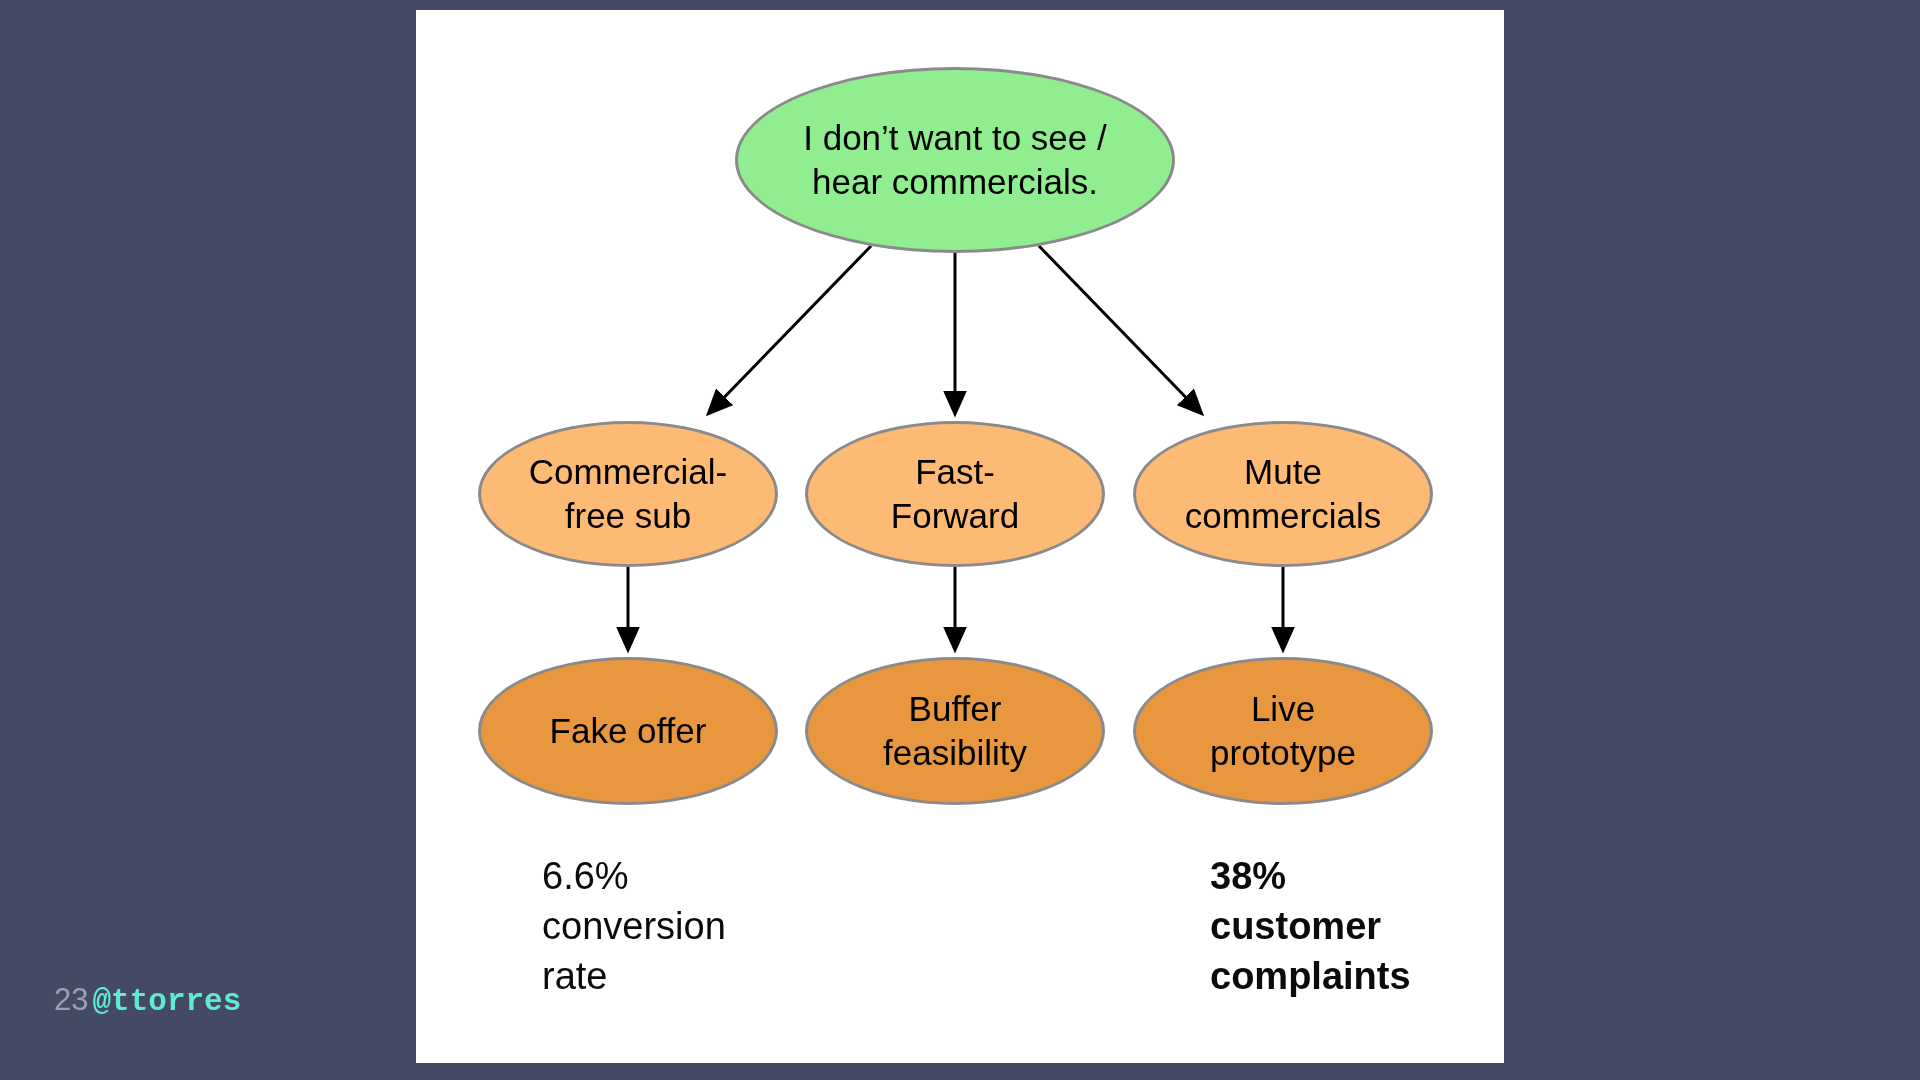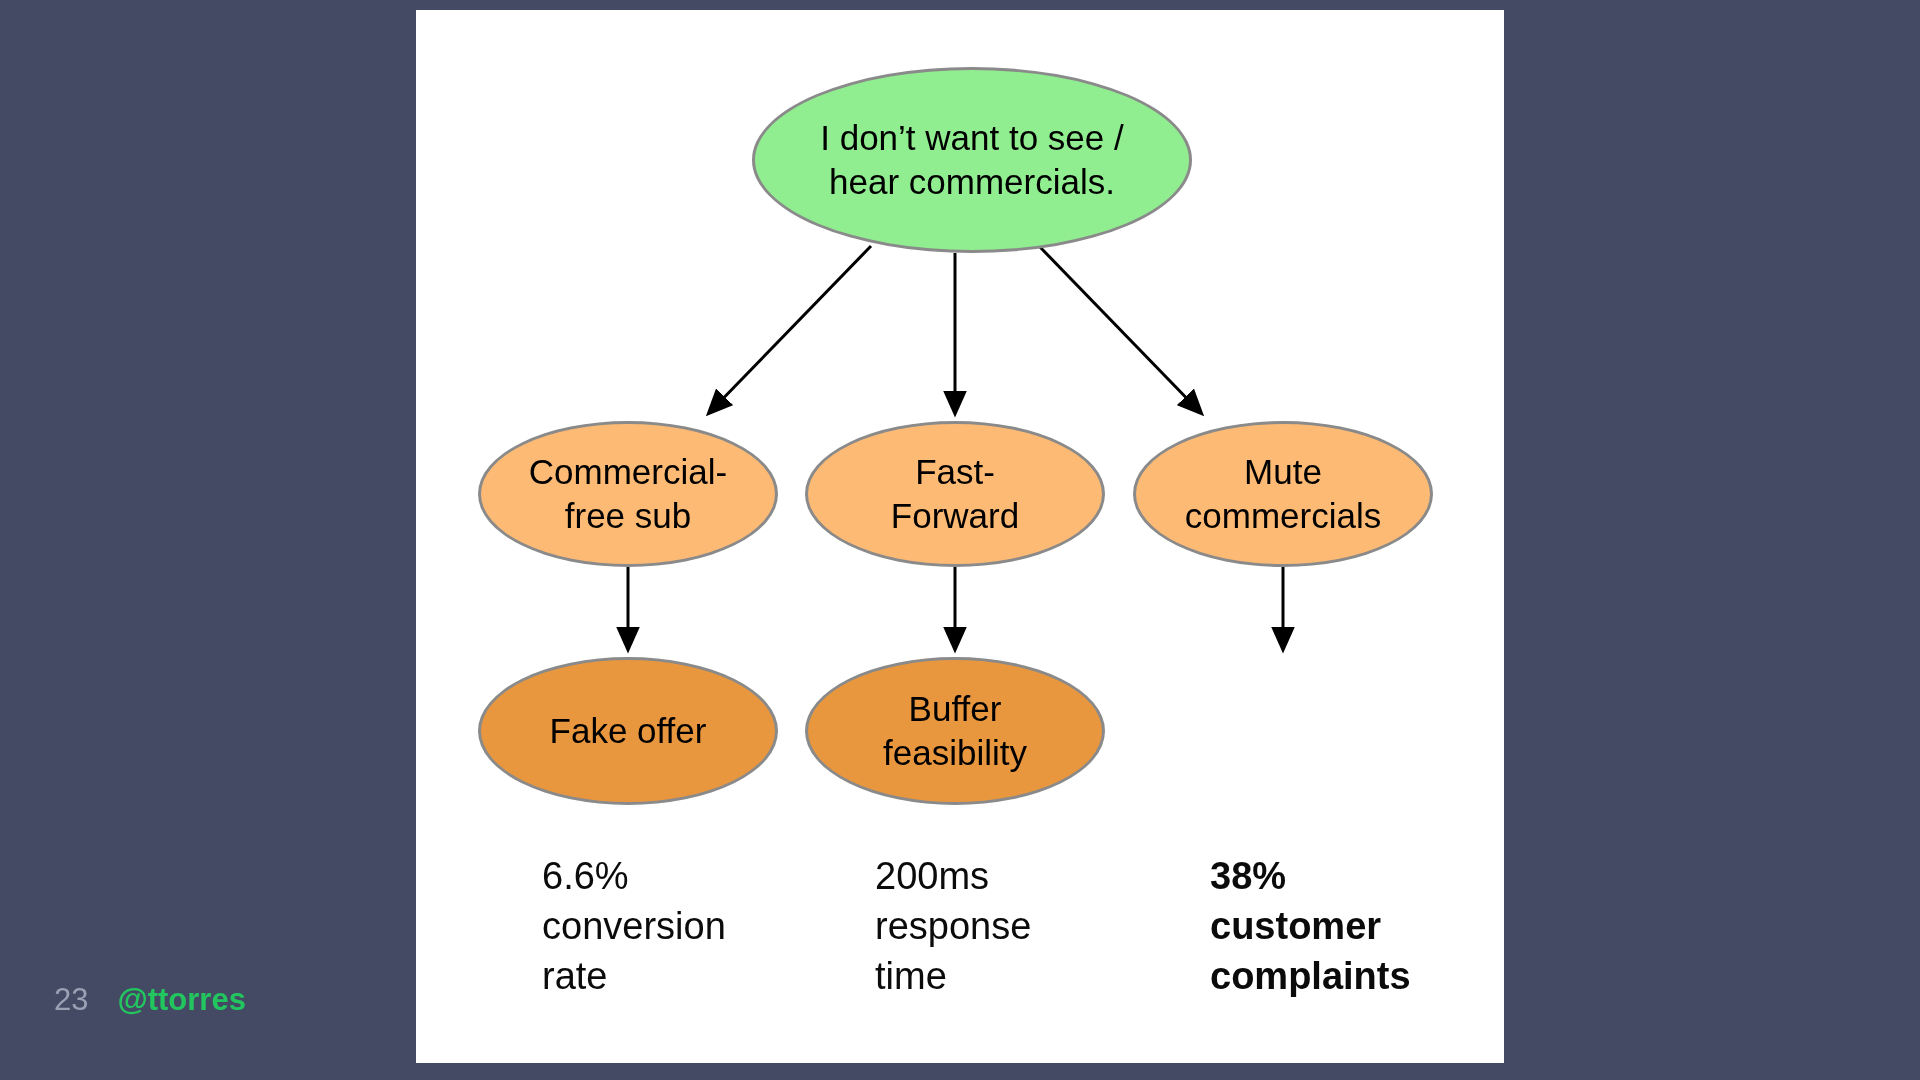--- a/index.html
+++ b/index.html
@@ -28,21 +28,21 @@
     align-items: center;
     justify-content: center;
     text-align: center;
     color: #000000;
     font-size: 35px;
     line-height: 1.25;
     white-space: pre-line;
     box-sizing: border-box;
   }
   .node-opportunity {
-    left: 336px; top: 57px;
+    left: 319px; top: 57px;
     width: 440px; height: 186px;
     background: #90EE90;
   }
   .node-solution {
     top: 411px;
     width: 300px; height: 146px;
     background: #fdba74;
   }
   .node-experiment {
     top: 647px;
@@ -72,22 +72,23 @@
   .metric-2 { left: 794px; font-weight: bold; }
   .footer {
     position: absolute;
     left: 54px;
     top: 982px;
     font-size: 31px;
     color: #9BA1B5;
   }
   .footer .handle {
     font-weight: bold;
-    color: #22c55e;
-    margin-left: 29px;
+    color: #5eead4;
+    margin-left: 4px;
+    font-family: Liberation Mono, monospace;
   }
 </style>
 </head>
 <body>
 
 <div class="slide">
 
   <svg class="arrow-layer" viewBox="0 0 1088 1053">
     <defs>
       <marker id="arrowhead" markerWidth="9" markerHeight="8" refX="7.5" refY="4" orient="auto">
@@ -110,27 +111,26 @@
   <div class="node node-solution col-0">Commercial-
 free sub</div>
   <div class="node node-solution col-1">Fast-
 Forward</div>
   <div class="node node-solution col-2">Mute
 commercials</div>
 
   <div class="node node-experiment col-1">Buffer
 feasibility</div>
   <div class="node node-experiment col-0">Fake offer</div>
+  <div class="node node-experiment col-2">Live
+prototype</div>
 
   <div class="metric metric-0">6.6%
 conversion
 rate</div>
-  <div class="metric metric-1">200ms
-response
-time</div>
   <div class="metric metric-2">38%
 customer
 complaints</div>
 
 </div>
 
 <div class="footer">
   <span>23</span><span class="handle">@ttorres</span>
 </div>
 

